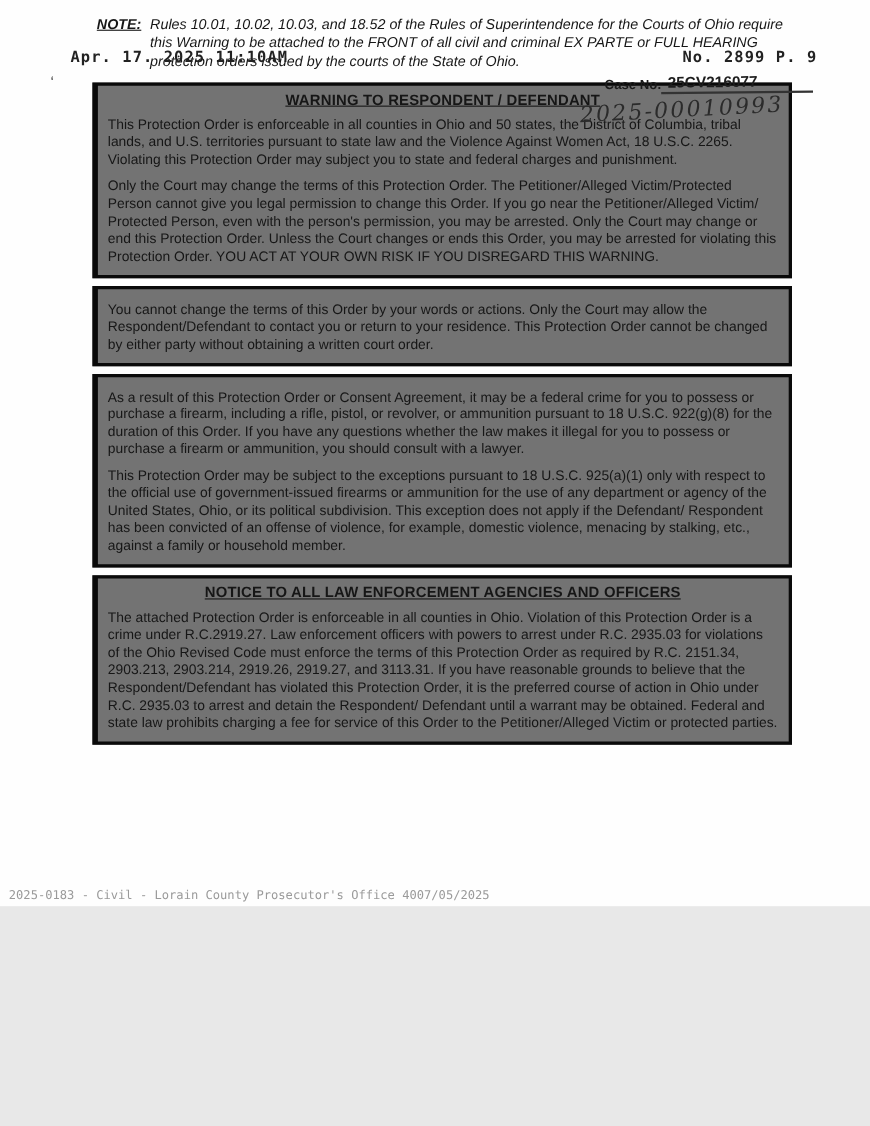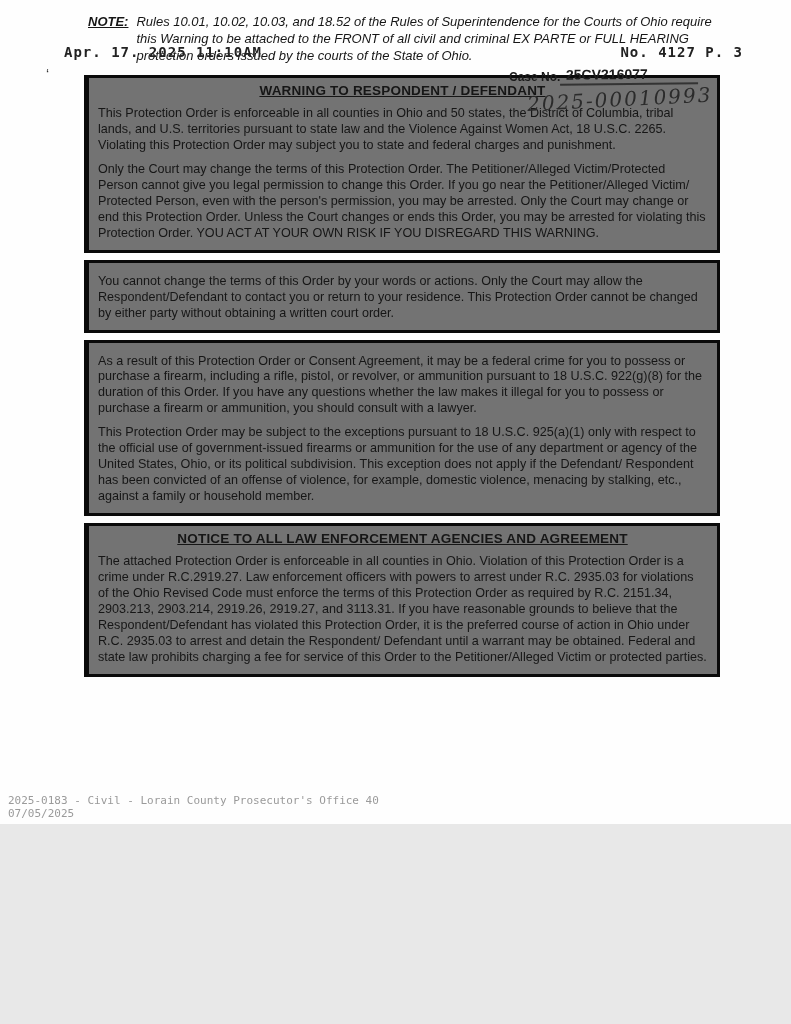--- a/index.html
+++ b/index.html
@@ -15,21 +15,21 @@
   
   .fax-row{
     position:absolute;top:44px;left:64px;right:48px;
     display:flex;justify-content:space-between;
     font-family:"DejaVu Sans Mono", monospace;
     font-size:14px;font-weight:700;letter-spacing:1px;color:#222;
   }
   .stray-mark{position:absolute;top:66px;left:46px;font-size:14px;color:#333;}
   
   .case-block{position:absolute;top:66px;right:52px;width:230px;}
-  .case-line{display:flex;align-items:flex-end;}
+  .case-line{display:flex;align-items:flex-end;justify-content:flex-end;}
   .case-label{font-size:12px;font-weight:700;color:#1a1a1a;padding-bottom:1px;}
   .case-typed{
     font-size:14px;font-weight:700;color:#1d1d1d;
     border-bottom:2px solid #333;
     min-width:128px;text-align:left;padding:0 4px 1px 6px;
     transform:rotate(-0.6deg);
   }
   .case-handwritten{
     margin-top:2px;text-align:left;padding-left:18px;
     font-family:"DejaVu Serif", serif;font-style:italic;
@@ -86,31 +86,31 @@
   }
   
   .footer-block{position:absolute;left:80px;top:948px;line-height:1.5;}
   .footer-line{font-size:10.3px;font-weight:700;letter-spacing:.2px;color:#191919;}
   
   .bottom-bar{
     position:absolute;left:0;right:0;bottom:4px;
     display:flex;justify-content:flex-start;
     padding:0 8px;box-sizing:border-box;
     font-family:"DejaVu Sans Mono", monospace;
-    font-size:11px;color:#9a9a9a;flex-direction:column;
+    font-size:11px;color:#9a9a9a;
   }
 </style>
 </head>
 <body>
 
 <div class="page">
 
   <div class="fax-row">
     <span>Apr. 17. 2025 11:10AM</span>
-    <span>No. 4127   P. 3</span>
+    <span>No. 2899   P. 9</span>
   </div>
   <div class="stray-mark">‘</div>
 
   <div class="case-block">
     <div class="case-line">
       <span class="case-label">Case No.</span>
       <span class="case-typed">25CV216077</span>
     </div>
     <div class="case-handwritten">2025-00010993</div>
   </div>
@@ -132,21 +132,21 @@
     <div class="sec-box">
       <p><span>You </span><span class="seg-b">cannot</span><span> change the terms of this Order by your words or actions.  Only the Court may allow the Respondent/Defendant to contact you or return to your residence.  This Protection Order </span><span class="seg-b">cannot</span><span> be changed by either party without obtaining a written court order.</span></p>
     </div>
 
     <div class="sec-box">
       <p><span>As a result of this Protection Order or Consent Agreement, it may be a federal crime for you to possess or purchase a firearm, including a rifle, pistol, or revolver, or ammunition pursuant to 18 U.S.C. 922(g)(8) for the duration of this Order.  If you have any questions whether the law makes it illegal for you to possess or purchase a firearm or ammunition, you should consult with a lawyer.</span></p>
       <p><span>This Protection Order may be subject to the exceptions pursuant to 18 U.S.C. 925(a)(1) only with respect to the official use of government-issued firearms or ammunition for the use of any department or agency of the United States, Ohio, or its political subdivision.  This exception does not apply if the Defendant/ Respondent has been convicted of an offense of violence, for example, domestic violence, menacing by stalking, etc., against a family or household member.</span></p>
     </div>
 
     <div class="sec-box">
-      <div class="sec-heading">NOTICE TO ALL LAW ENFORCEMENT AGENCIES AND AGREEMENT</div>
+      <div class="sec-heading">NOTICE TO ALL LAW ENFORCEMENT AGENCIES AND OFFICERS</div>
       <p><span>The attached Protection Order is enforceable in all counties in Ohio.  Violation of this Protection Order is a crime under R.C.2919.27.  Law enforcement officers with powers to arrest under R.C. 2935.03 for violations of the Ohio Revised Code must enforce the terms of this Protection Order as required by R.C. 2151.34, 2903.213, 2903.214, 2919.26, 2919.27, and 3113.31.  If you have reasonable grounds to believe that the Respondent/Defendant has violated this Protection Order, it is the preferred course of action in Ohio under R.C. 2935.03 to arrest and detain the Respondent/ Defendant until a warrant may be obtained.  Federal and state law prohibits charging a fee for service of this Order to the Petitioner/Alleged Victim or protected parties.</span></p>
     </div>
 
   </div>
 
   <div class="stamp-smudge">CERTIFIED</div>
   <div class="stamp-date">APR 1 5 2025</div>
   <div class="stamp-clerk">
     <div>TOM ORLANDO</div>
     <div>CLERK OF COURTS</div>

